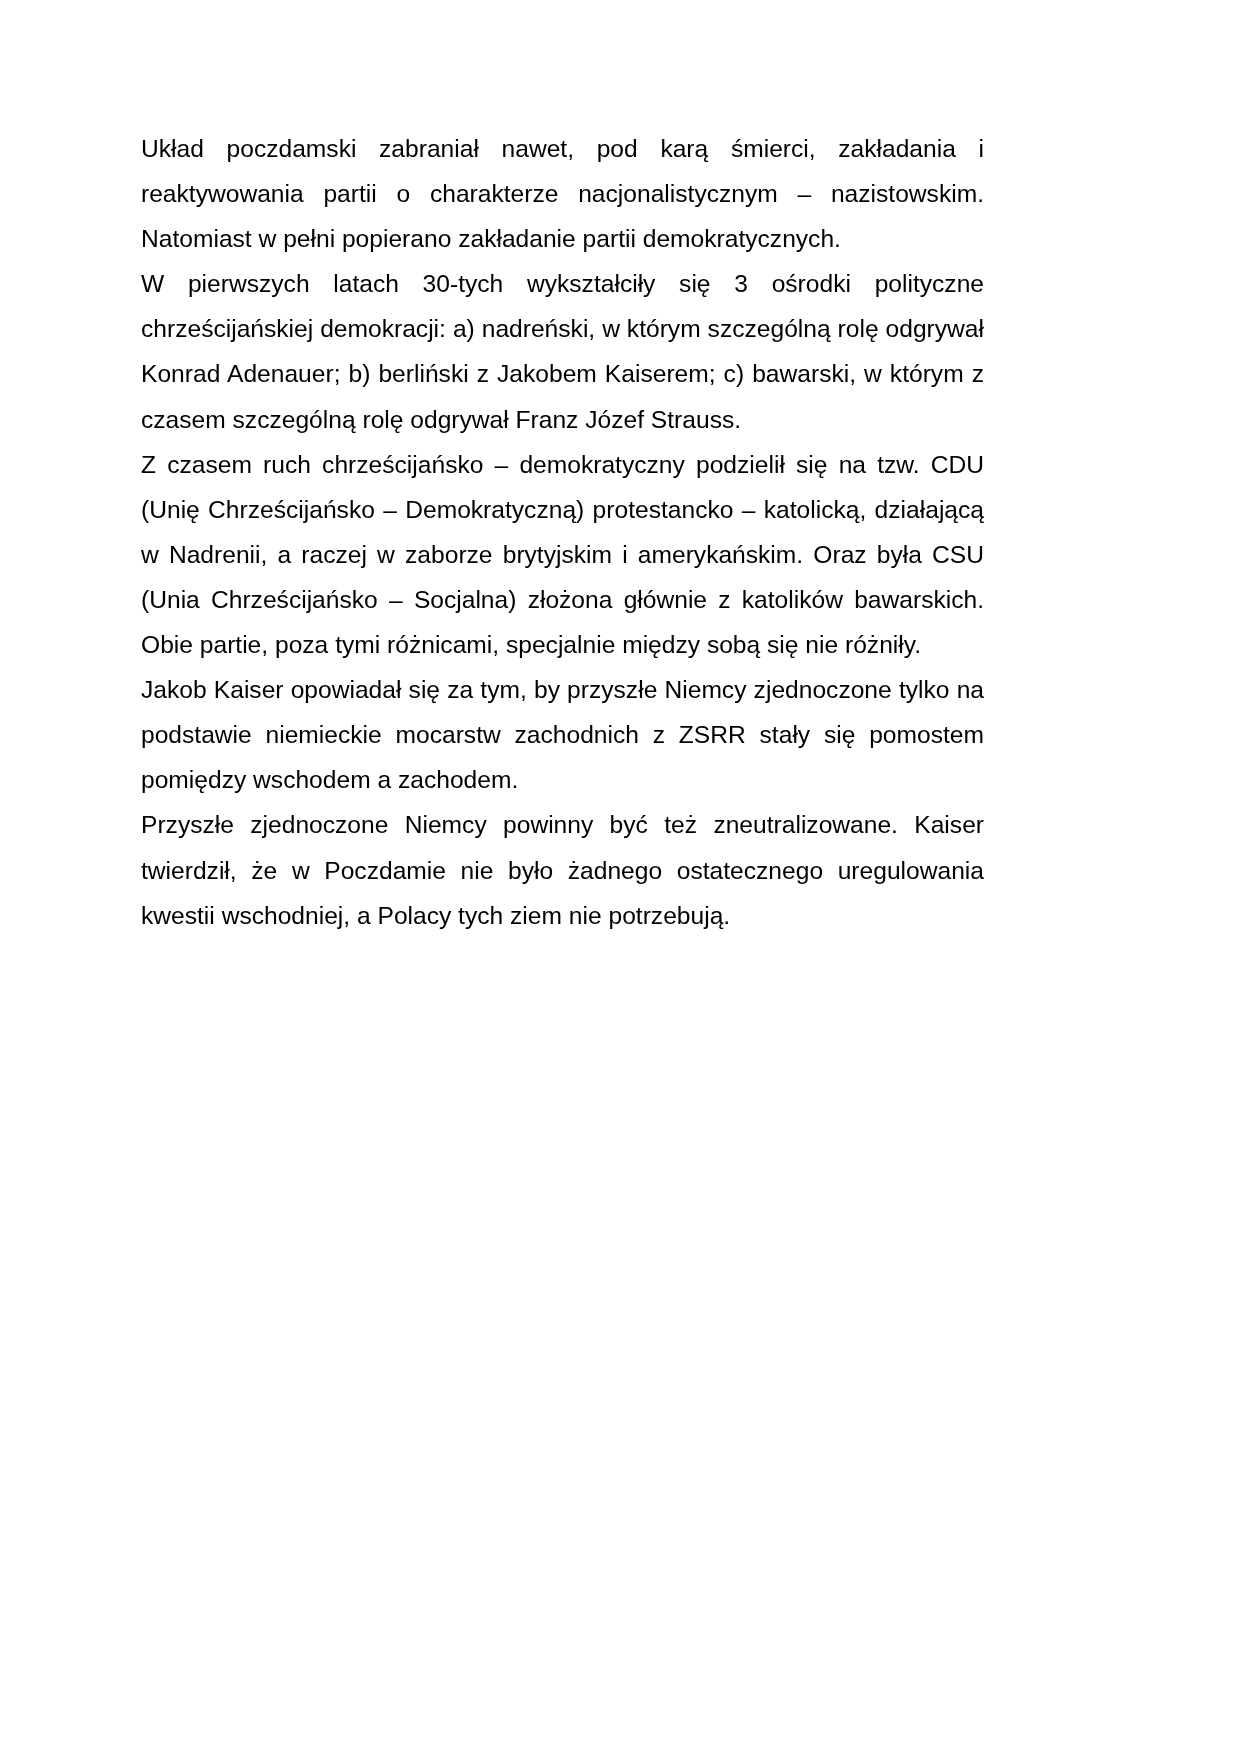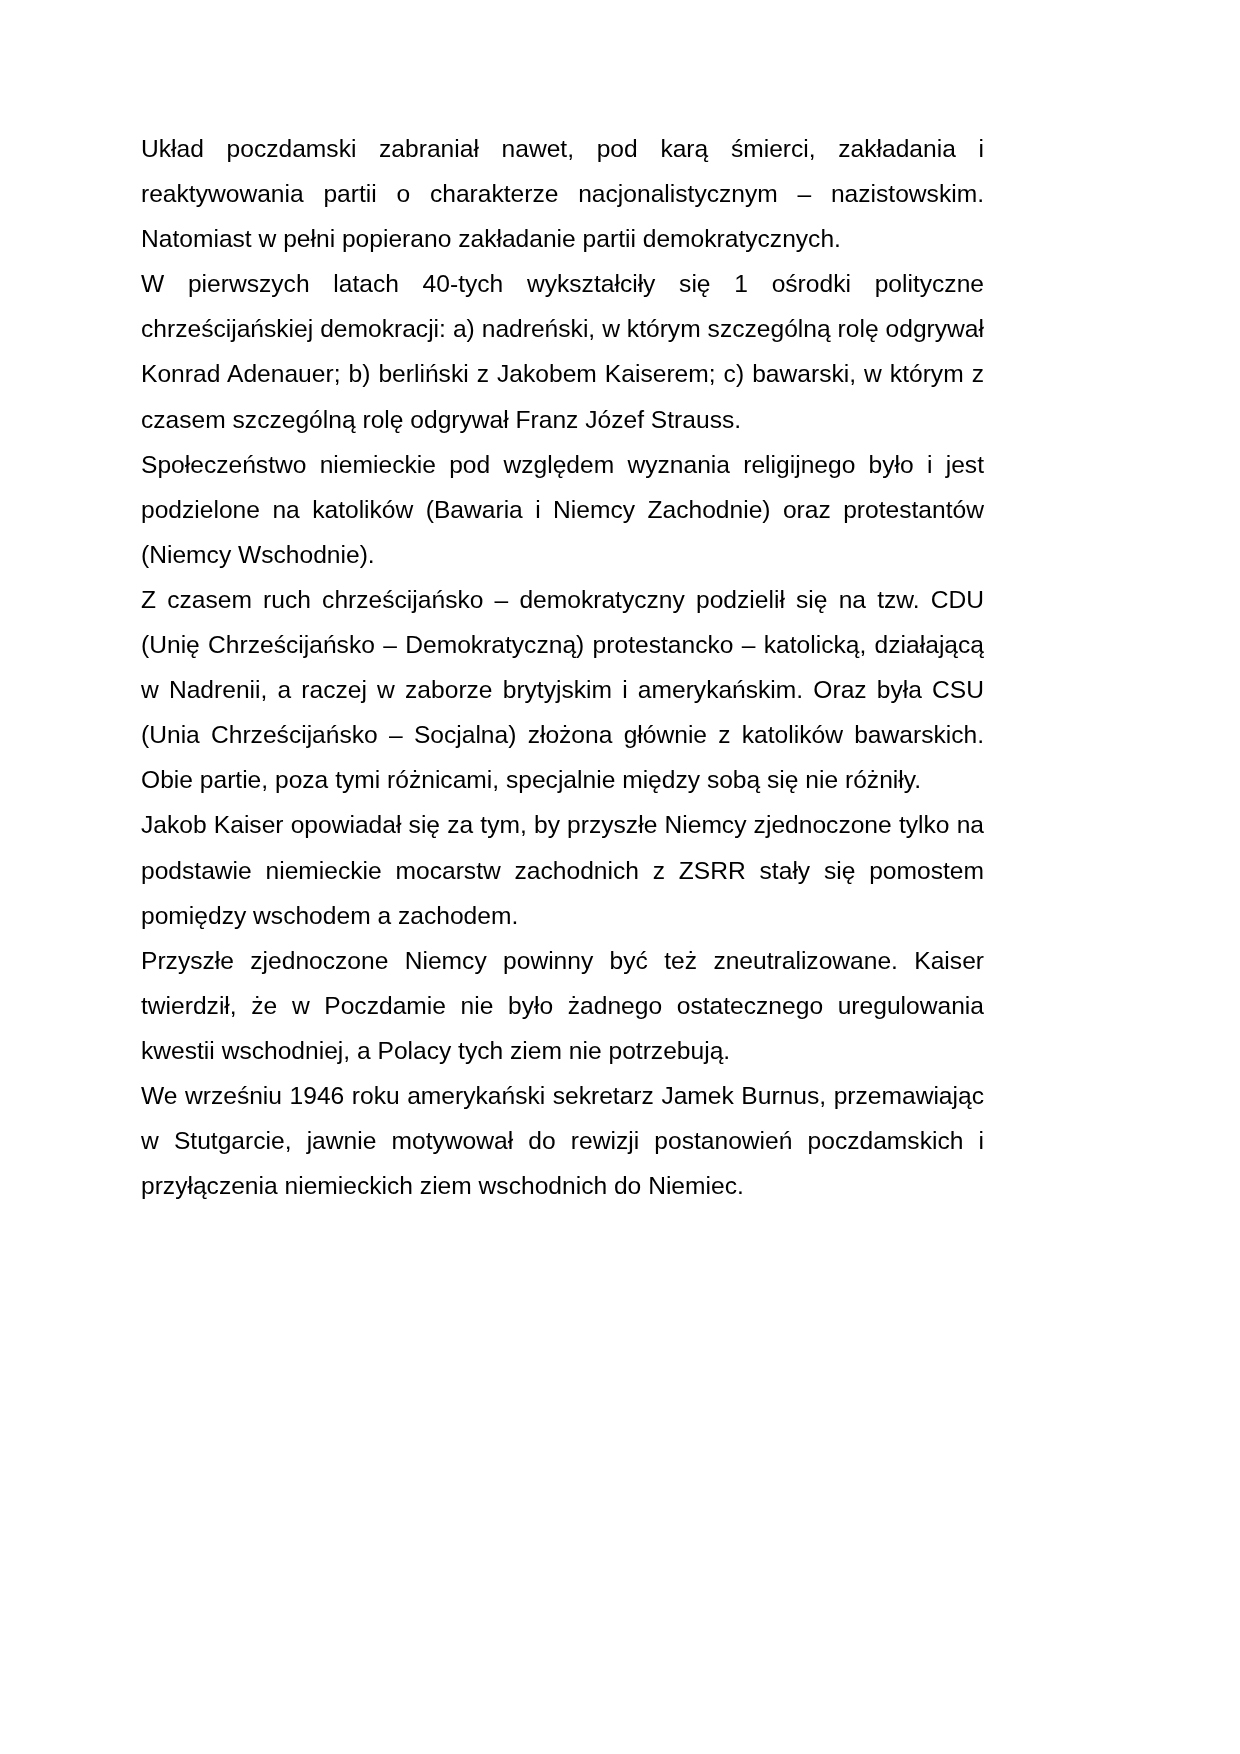--- a/index.html
+++ b/index.html
@@ -38,20 +38,18 @@
       text-align-last: left;
       hyphens: none;
     }
   </style>
 </head>
 <body>
 
 <div class="page">
   <div class="content">
     <p class="para">Układ poczdamski zabraniał nawet, pod karą śmierci, zakładania i reaktywowania partii o charakterze nacjonalistycznym – nazistowskim. Natomiast w pełni popierano zakładanie partii demokratycznych.</p>
-    <p class="para">W pierwszych latach 40-tych wykształciły się 1 ośrodki polityczne chrześcijańskiej demokracji: a) nadreński, w którym szczególną rolę odgrywał Konrad Adenauer; b) berliński z Jakobem Kaiserem; c) bawarski, w którym z czasem szczególną rolę odgrywał Franz Józef Strauss.</p>
-    <p class="para">Społeczeństwo niemieckie pod względem wyznania religijnego było i jest podzielone na katolików (Bawaria i Niemcy Zachodnie) oraz protestantów (Niemcy Wschodnie).</p>
+    <p class="para">W pierwszych latach 30-tych wykształciły się 3 ośrodki polityczne chrześcijańskiej demokracji: a) nadreński, w którym szczególną rolę odgrywał Konrad Adenauer; b) berliński z Jakobem Kaiserem; c) bawarski, w którym z czasem szczególną rolę odgrywał Franz Józef Strauss.</p>
     <p class="para">Z czasem ruch chrześcijańsko – demokratyczny podzielił się na tzw. CDU (Unię Chrześcijańsko – Demokratyczną) protestancko – katolicką, działającą w Nadrenii, a raczej w zaborze brytyjskim i amerykańskim. Oraz była CSU (Unia Chrześcijańsko – Socjalna) złożona głównie z katolików bawarskich. Obie partie, poza tymi różnicami, specjalnie między sobą się nie różniły.</p>
     <p class="para">Jakob Kaiser opowiadał się za tym, by przyszłe Niemcy zjednoczone tylko na podstawie niemieckie mocarstw zachodnich z ZSRR stały się pomostem pomiędzy wschodem a zachodem.</p>
     <p class="para">Przyszłe zjednoczone Niemcy powinny być też zneutralizowane. Kaiser twierdził, że w Poczdamie nie było żadnego ostatecznego uregulowania kwestii wschodniej, a Polacy tych ziem nie potrzebują.</p>
-    <p class="para">We wrześniu 1946 roku amerykański sekretarz Jamek Burnus, przemawiając w Stutgarcie, jawnie motywował do rewizji postanowień poczdamskich i przyłączenia niemieckich ziem wschodnich do Niemiec.</p>
   </div>
 </div>
 
 </body></html>

